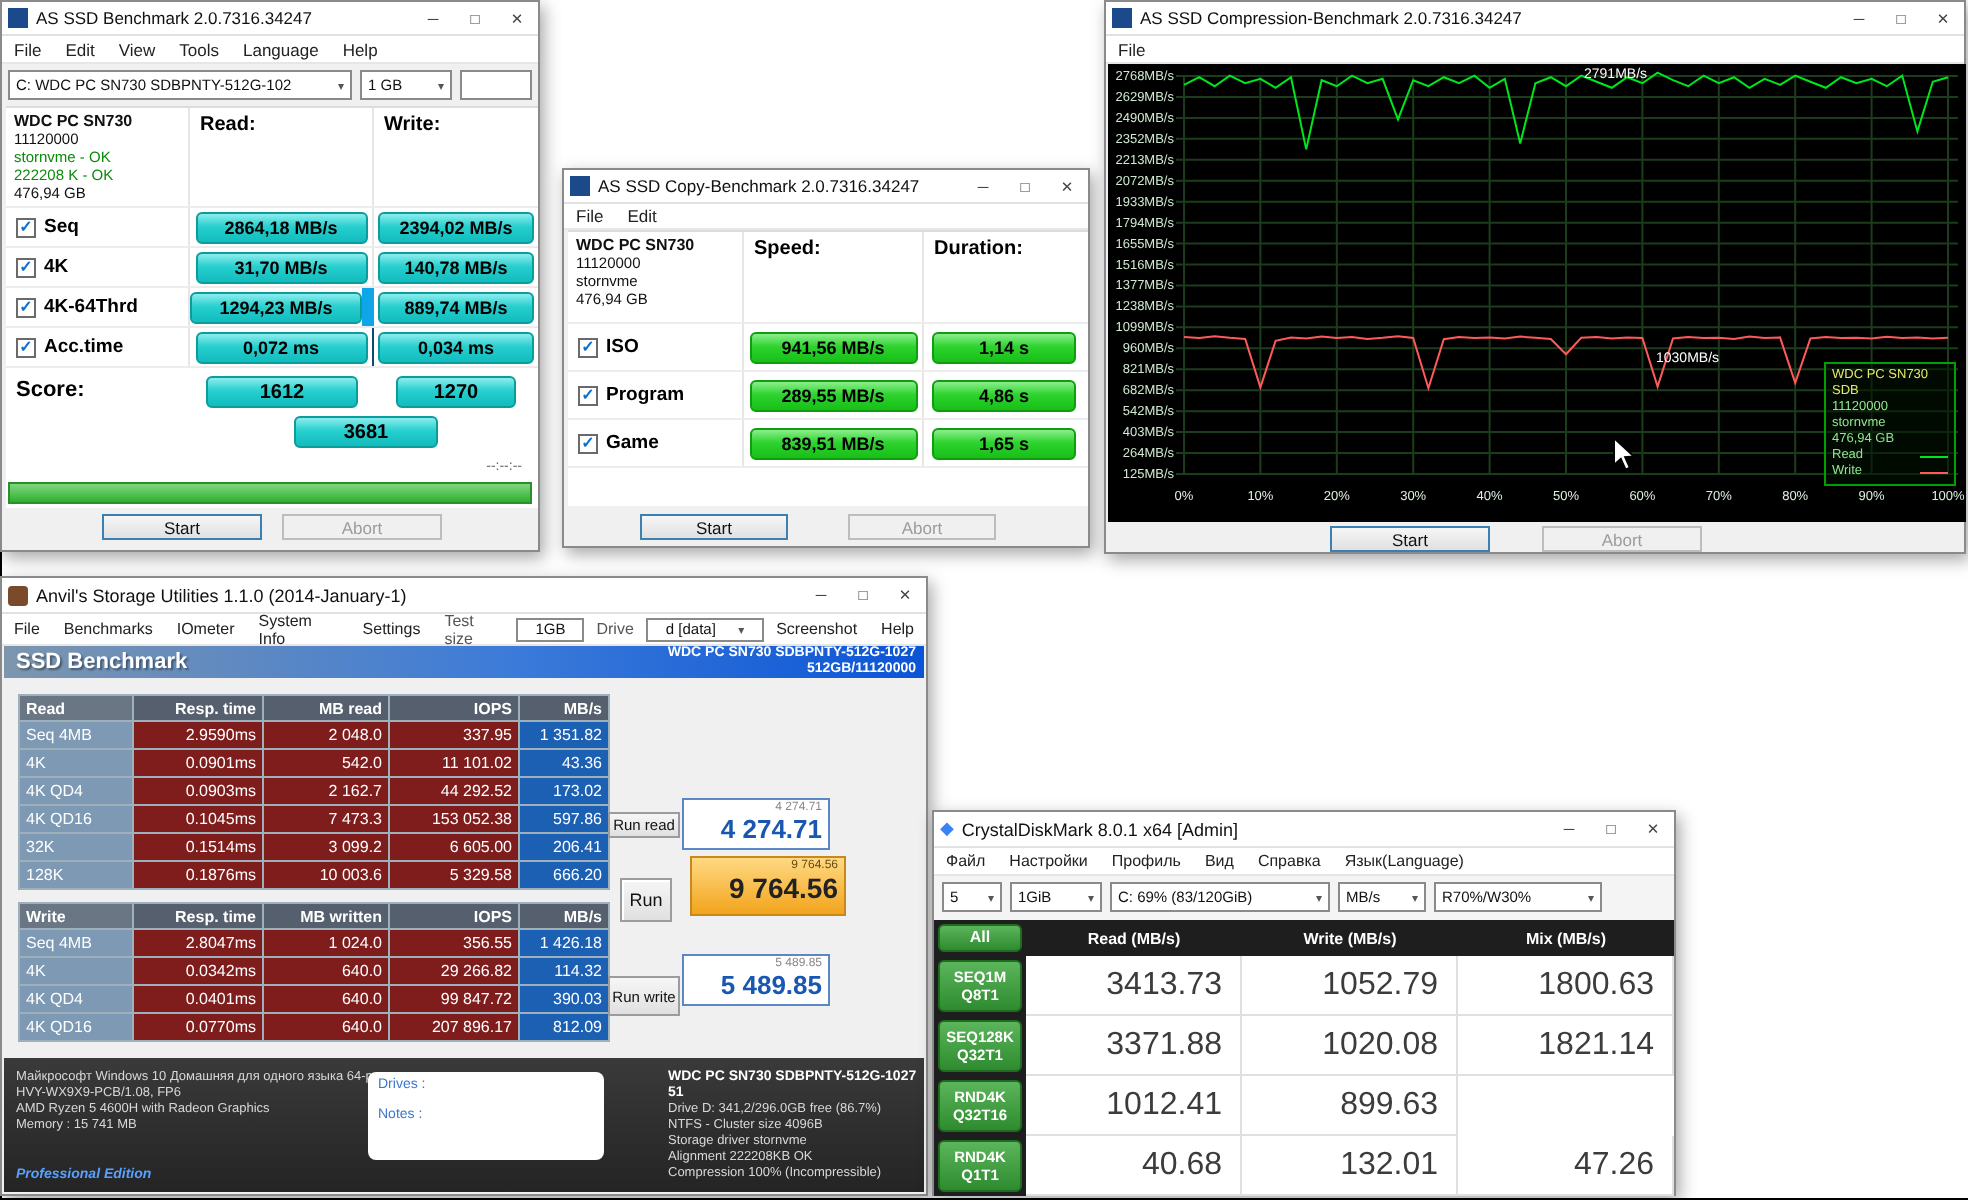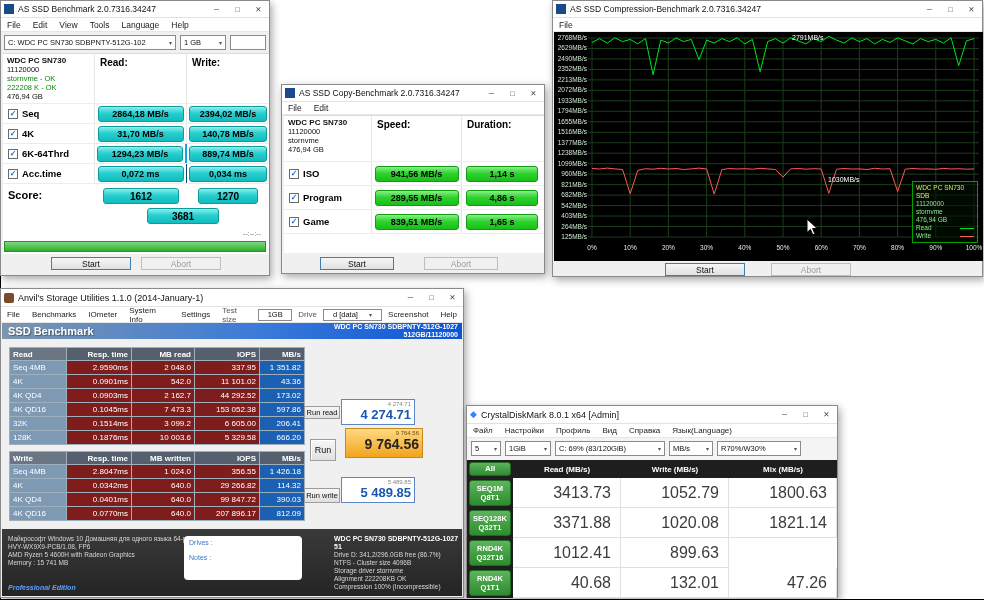--- a/index.html
+++ b/index.html
@@ -123,23 +123,23 @@
       <div class="cellc" style="border-right:1px solid #e6e6e6">
           <div class="vbtn cy" style="width:86px">31,70 MB/s</div>
         </div>
       <div class="cellc">
           <div class="vbtn cy" style="width:78px">140,78 MB/s</div>
         </div>
     </div>
     <div class="asrow" style="grid-template-columns:92px 92px 82px;height:20px">
       <div class="rlabel" style="border-right:1px solid #e6e6e6">
           <span class="cb">✓</span>
-          <span>6K-64Thrd</span>
-        </div>
-      <div class="cellc" style="border-right:2px solid #0ea5e9">
+          <span>4K-64Thrd</span>
+        </div>
+      <div class="cellc" style="border-right:6px solid #0ea5e9">
           <div class="vbtn cy" style="width:86px">1294,23 MB/s</div>
         </div>
       <div class="cellc">
           <div class="vbtn cy" style="width:78px">889,74 MB/s</div>
         </div>
     </div>
     <div class="asrow" style="grid-template-columns:92px 92px 82px;height:20px">
       <div class="rlabel" style="border-right:1px solid #e6e6e6">
           <span class="cb">✓</span>
           <span>Acc.time</span>
@@ -465,21 +465,21 @@
   <div class="btn" style="left:303px;top:117px;width:36px;height:13px;font-size:7.5px">Run read</div>
   <div class="score-box" style="left:340px;top:110px;width:74px;height:26px">
     <div class="sm">4 274.71</div>
     <div class="bg">4 274.71</div>
   </div>
   <div class="btn" style="left:309px;top:150px;width:26px;height:22px;font-size:9px;box-shadow:1px 1px 0 #fff inset">Run</div>
   <div class="score-box total-box" style="left:344px;top:139px;width:78px;height:30px">
     <div class="sm" style="color:#6a4a10">9 764.56</div>
     <div class="bg">9 764.56</div>
   </div>
-  <div class="btn" style="left:303px;top:199px;width:36px;height:15px;font-size:7.5px">Run write</div>
+  <div class="btn" style="left:303px;top:199px;width:36px;height:20px;font-size:7.5px">Run write</div>
   <div class="score-box" style="left:340px;top:188px;width:74px;height:26px">
     <div class="sm">5 489.85</div>
     <div class="bg">5 489.85</div>
   </div>
 
   <div class="an-footer">
     <div style="position:absolute;left:6px;top:6px">
       <div class="fline">Майкрософт Windows 10 Домашняя для одного языка 64-раз</div>
       <div class="fline">HVY-WX9X9-PCB/1.08, FP6</div>
       <div class="fline">AMD Ryzen 5 4600H with Radeon Graphics</div>

